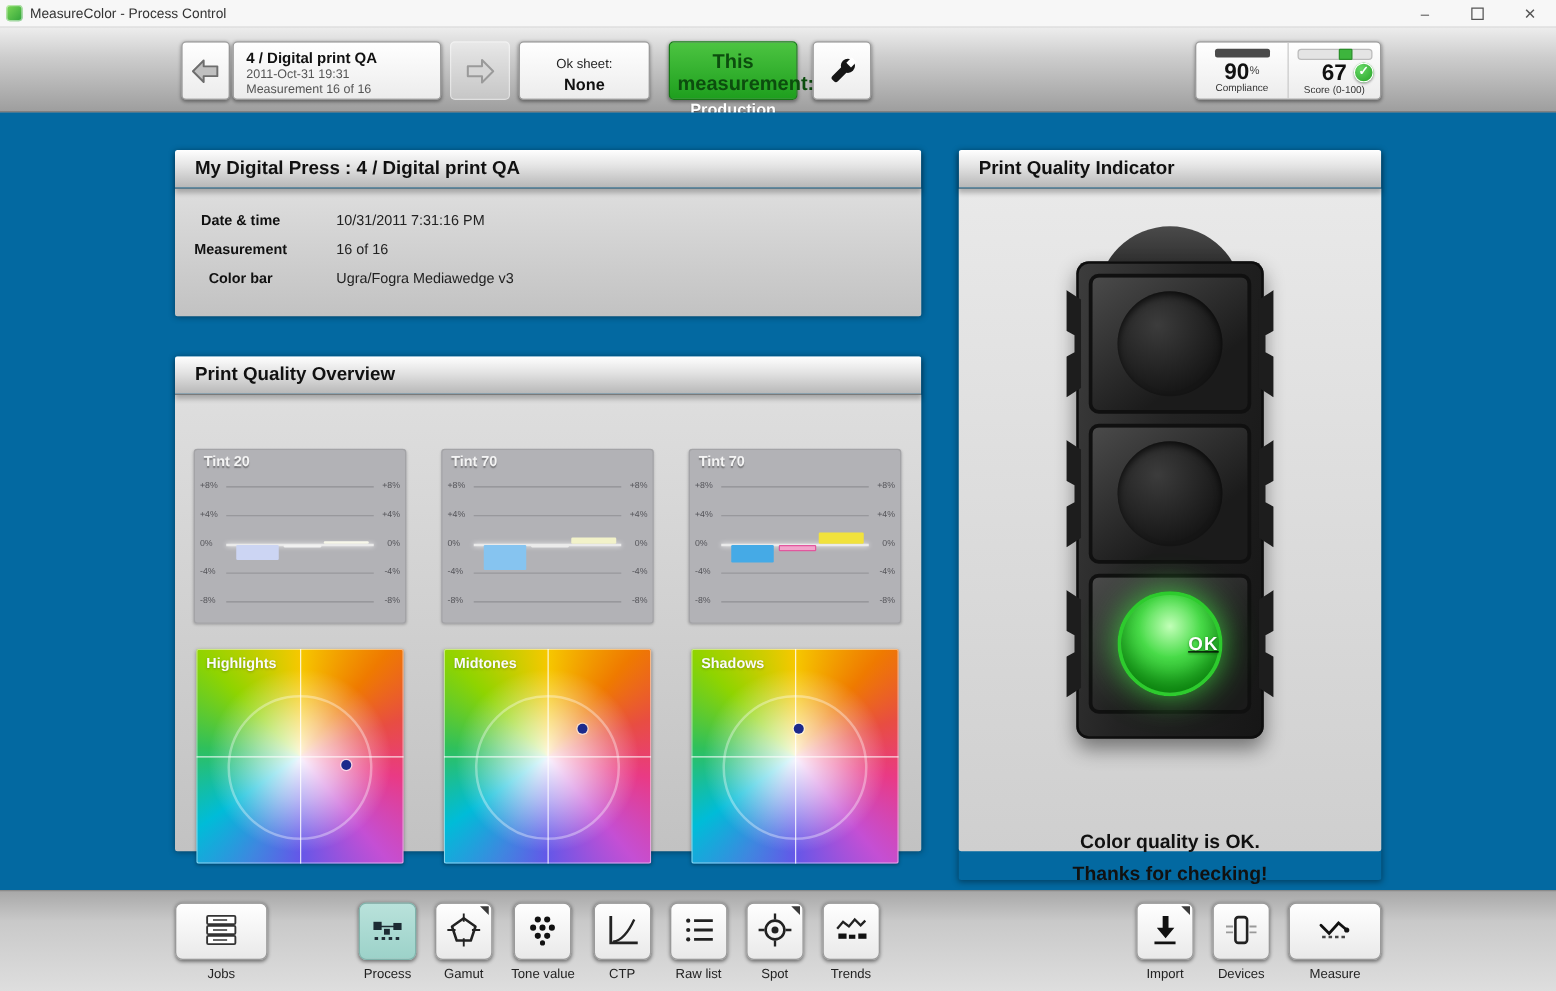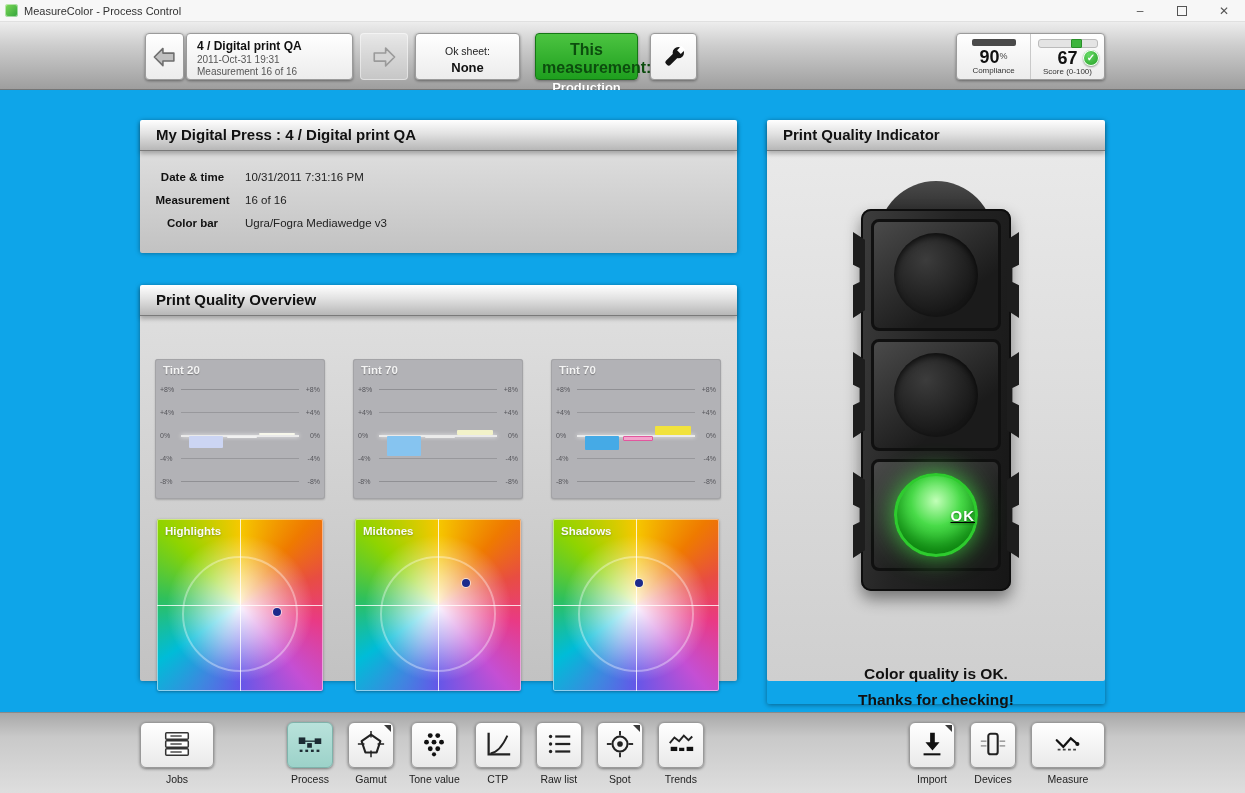--- a/index.html
+++ b/index.html
@@ -48,33 +48,33 @@
                border-radius:3px;margin:1px auto 0;}
   .score-thumb{position:absolute;top:-1px;width:9px;height:7px;background:#3db53d;border:1px solid #2a8f2a;border-radius:1px;}
   .stat-num{font-size:18px;font-weight:bold;color:#111;line-height:18px;margin-top:1px;}
   .stat-num .pct{font-size:9px;font-weight:normal;vertical-align:4px;color:#444;}
   .stat-label{font-size:8px;color:#333;margin-top:0px;}
   .check-badge{position:absolute;right:5px;top:16px;width:16px;height:16px;border-radius:50%;
                background:radial-gradient(circle at 35% 30%,#66d966,#1f9c1f);
                box-shadow:0 1px 2px rgba(0,0,0,.4), inset 0 0 0 1px #fff;
                color:#fff;font-size:10px;font-weight:bold;line-height:16px;text-align:center;}
   
-  .content{position:absolute;left:0;top:90px;width:1245px;height:622px;background:#0ea5e9;}
+  .content{position:absolute;left:0;top:90px;width:1245px;height:622px;background:#0369a1;}
   .panel{position:absolute;box-shadow:0 1px 5px rgba(0,0,0,.4);border-radius:2px;overflow:visible;}
   .panel-header{height:30px;background:linear-gradient(180deg,#ffffff 0%,#e2e2e2 45%,#b7b7b7 100%);
                 border-bottom:1px solid #7a7a7a;box-shadow:0 3px 4px rgba(0,0,0,.25);
                 font-size:15px;font-weight:bold;color:#111;line-height:30px;padding-left:16px;
                 position:relative;z-index:2;border-radius:2px 2px 0 0;}
   .panel-body{position:relative;background:linear-gradient(180deg,#dedede 0%,#c2c2c2 100%);
               border-radius:0 0 2px 2px;}
   #job-panel{left:140px;top:30px;width:597px;height:132px;}
   #job-panel .panel-body{height:102px;padding-top:14px;box-sizing:border-box;}
   .job-row{display:flex;height:23px;align-items:center;}
   .job-label{width:105px;text-align:center;font-size:11.5px;font-weight:bold;color:#111;}
-  .job-value{margin-left:0;font-size:11.5px;color:#222;}
+  .job-value{margin-left:24px;font-size:11.5px;color:#222;}
   #overview-panel{left:140px;top:195px;width:597px;height:395px;}
   #overview-panel .panel-body{height:365px;}
   
   .tint-card{position:absolute;top:43px;width:170px;height:140px;background:#b2b2b6;
              border-radius:3px;box-shadow:inset 0 0 0 1px #a3a3a6, 0 1px 2px rgba(0,0,0,.2);}
   .tint-title{position:absolute;left:8px;top:5px;font-size:11.5px;font-weight:bold;color:#f4f4f4;
               text-shadow:0 1px 1px rgba(0,0,0,.35);z-index:3;}
   .tick-line{position:absolute;left:26px;width:118px;height:1px;background:#909094;}
   .tick-line.mid{background:rgba(120,120,124,.45);}
   .tick-line.zero{background:#eaeaea;height:2px;box-shadow:0 0 4px rgba(255,255,255,.9);}

